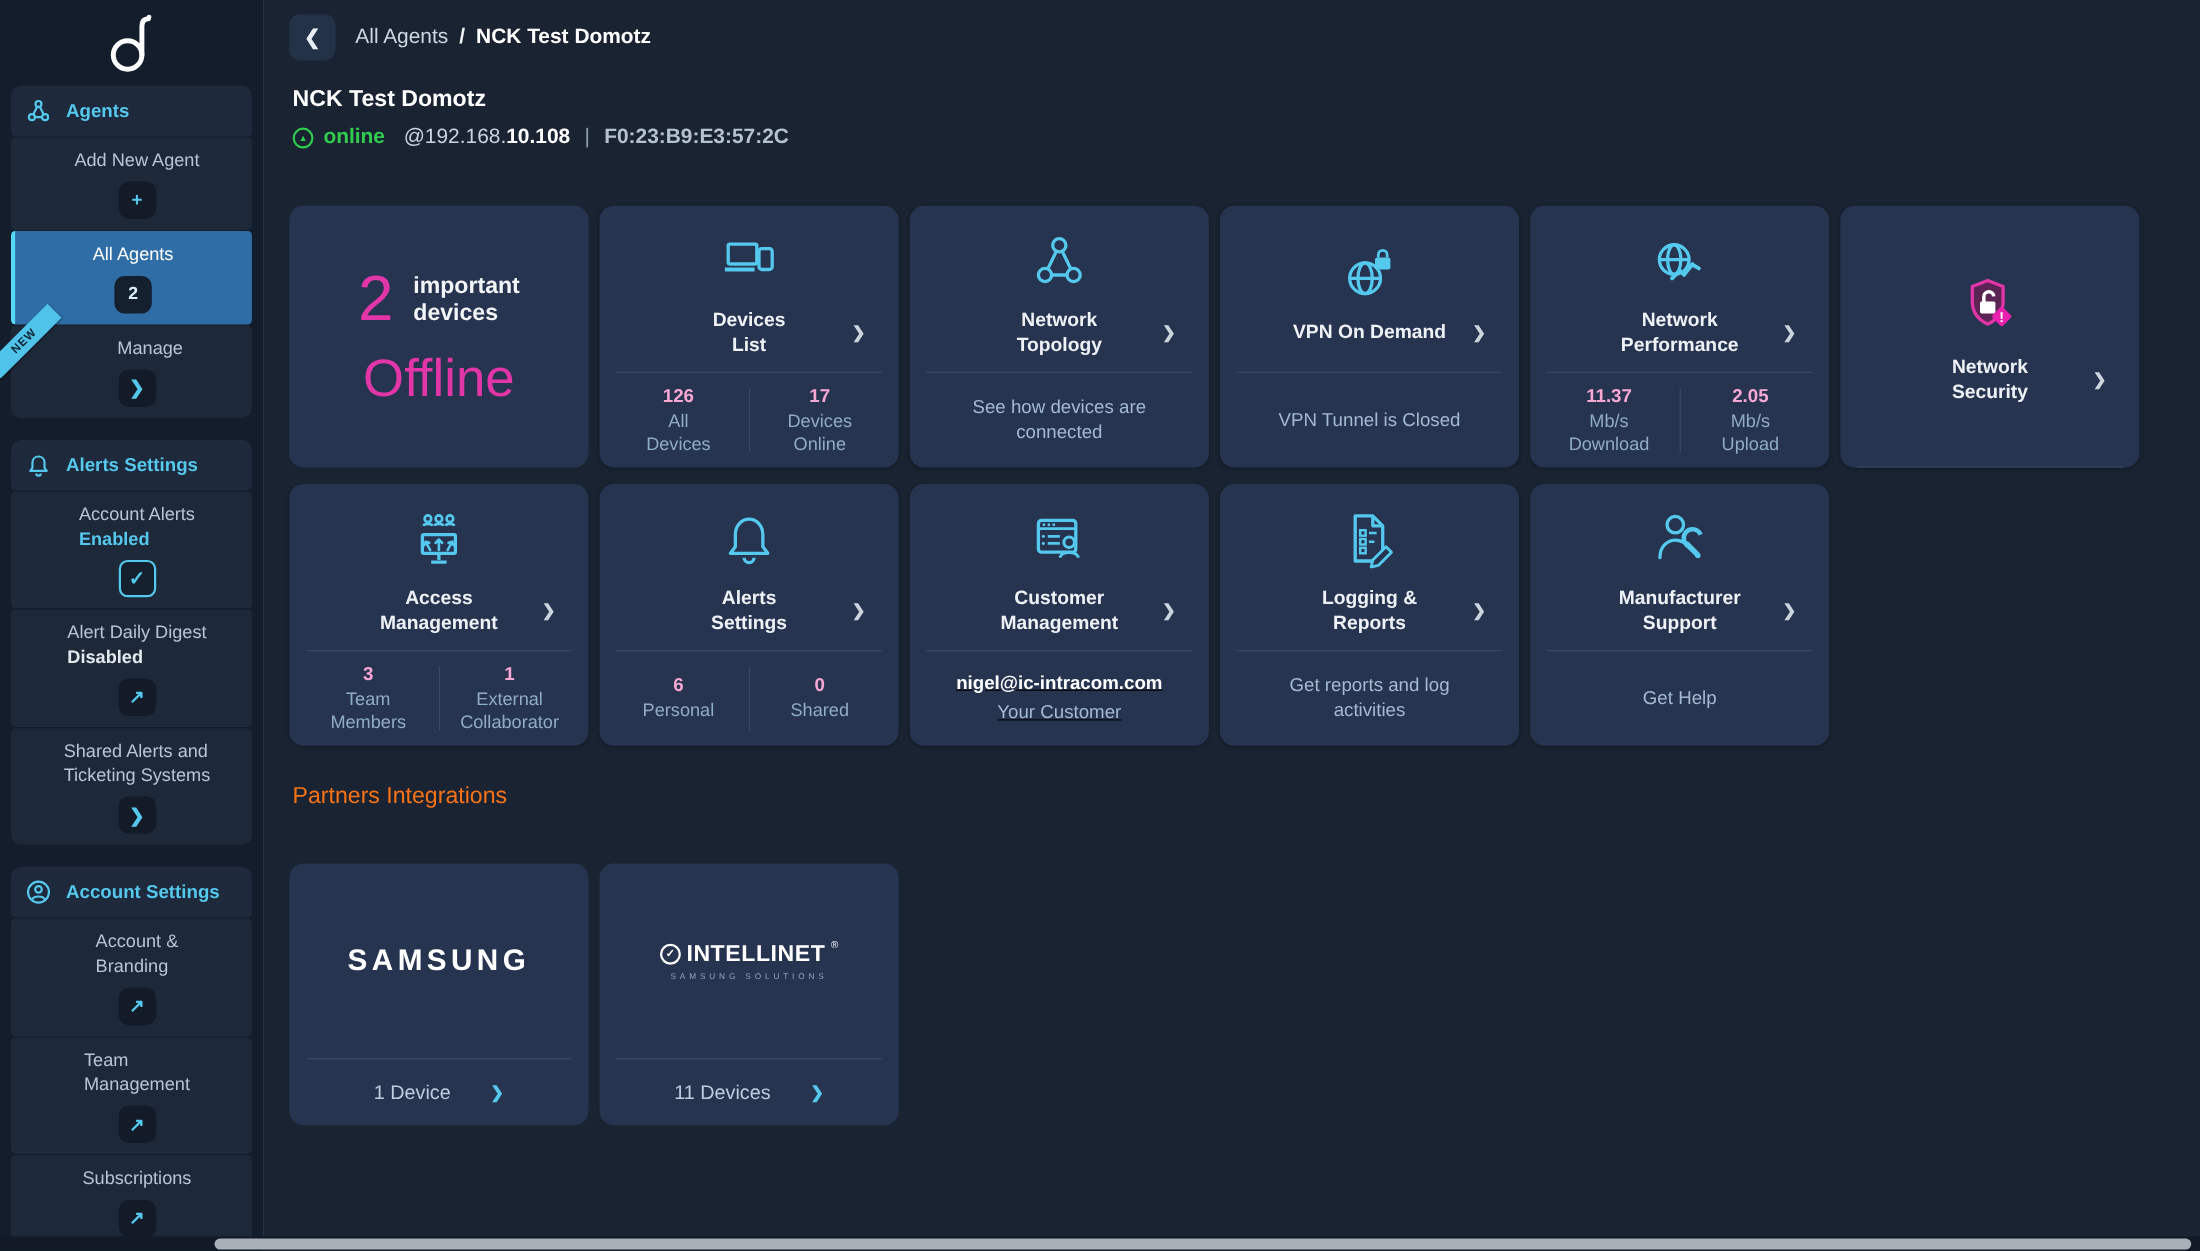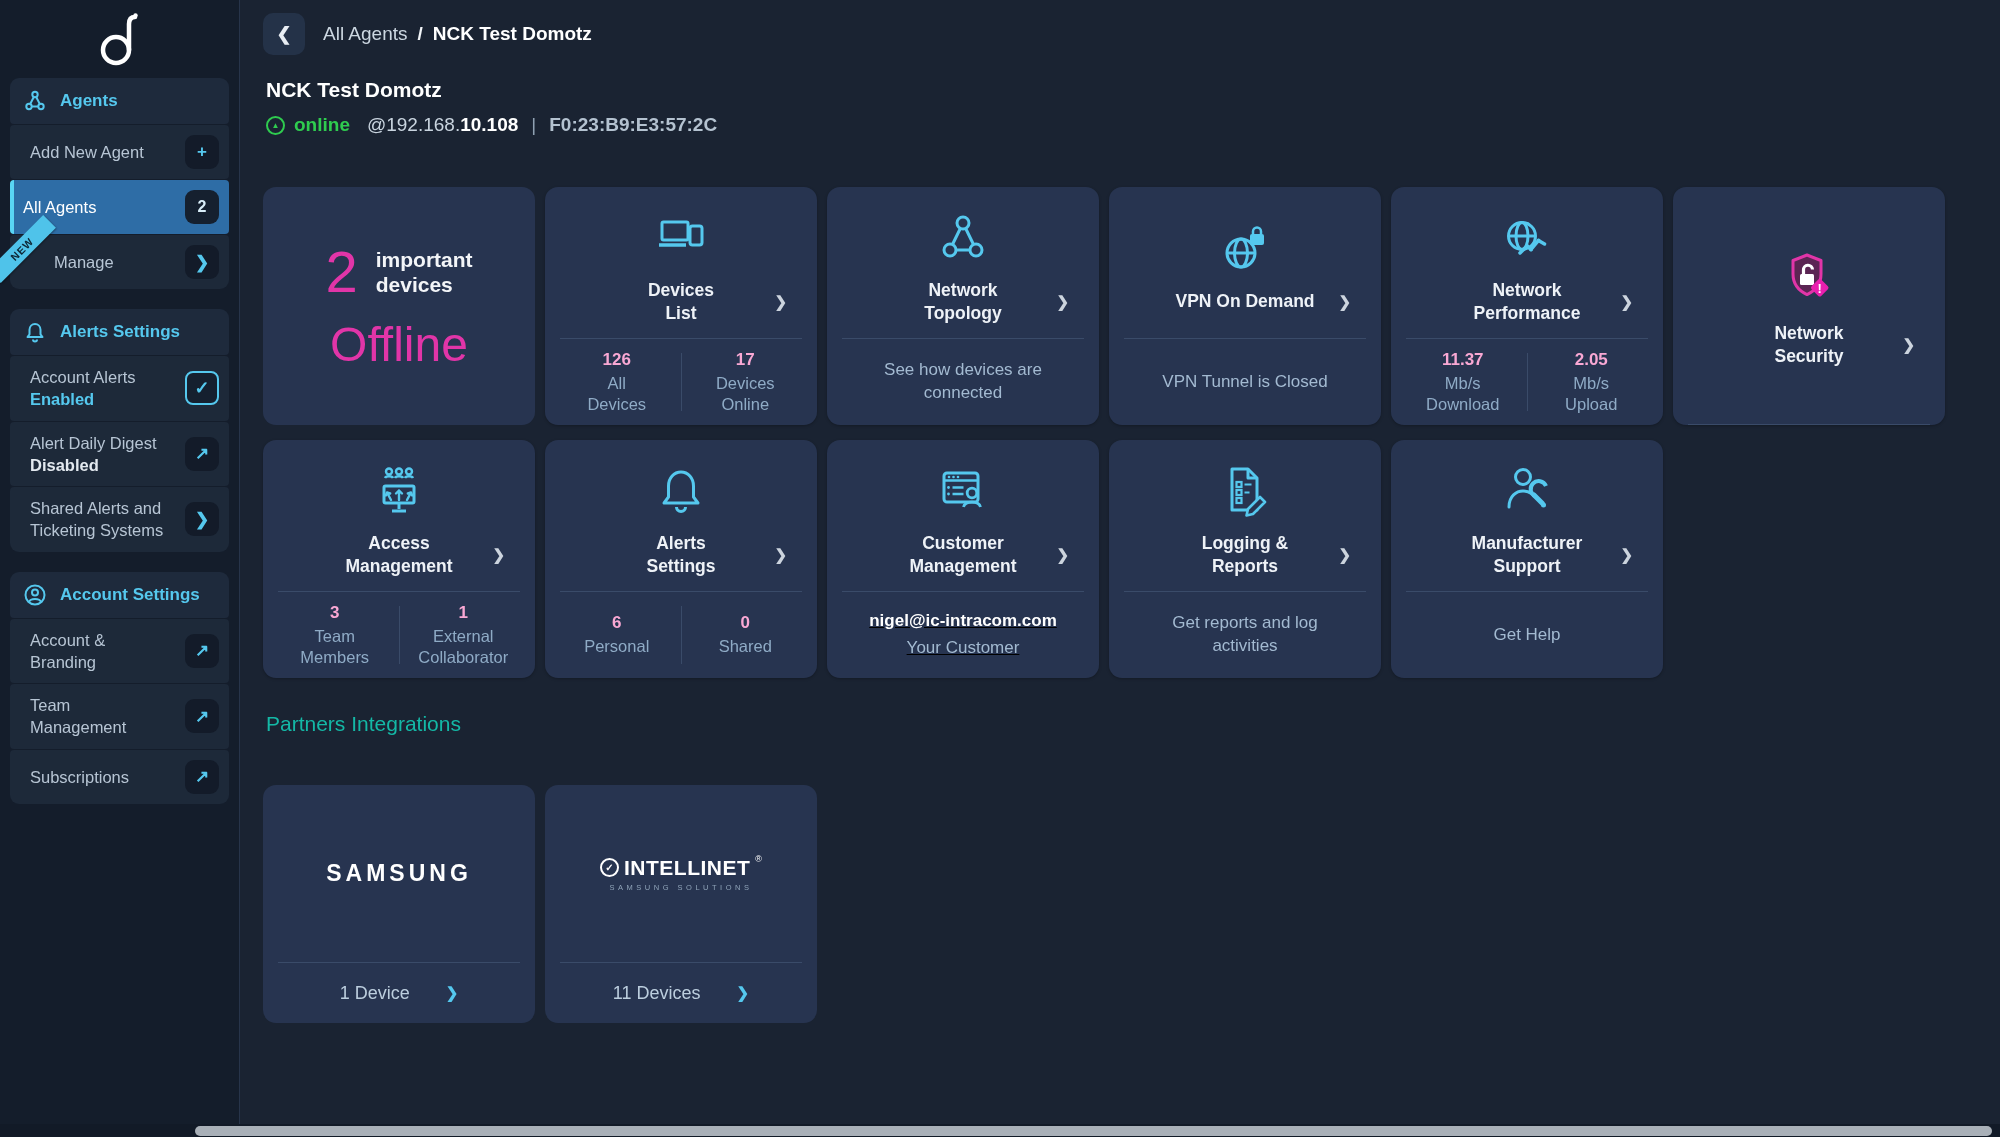--- a/index.html
+++ b/index.html
@@ -5,21 +5,21 @@
   * { box-sizing: border-box; margin: 0; padding: 0; }
   html,body { background:#0e1520; }
   body { font-family:"Liberation Sans", sans-serif; }
   .screen { position:relative; width:2000px; height:1137px; background:#1a2332; overflow:hidden; }
 
   
   .sidebar { position:absolute; left:0; top:0; width:240px; height:100%; background:#141d2b; border-right:1px solid #27344a; }
   .logo-wrap { height:78px; display:flex; align-items:center; justify-content:center; }
   .side-section { margin:0 10px 20px 10px; display:flex; flex-direction:column; gap:1px; border-radius:10px; position:relative; }
   .side-header { display:flex; align-items:center; gap:13px; padding:11px 13px; background:#1e2a3c; color:#55c8ee; font-weight:bold; font-size:17px; border-radius:9px 9px 4px 4px; }
-  .side-item { position:relative; display:flex; align-items:center; justify-content:space-between; gap:8px; padding:10px 10px 10px 20px; background:#1d2939; color:#b7c5d4; font-size:16.5px; border-radius:4px; min-height:50px; }
+  .side-item { position:relative; display:flex; align-items:center; justify-content:space-between; gap:8px; padding:10px 10px 10px 20px; background:#1d2939; color:#b7c5d4; font-size:16.5px; border-radius:4px; min-height:50px;flex-direction:column; }
   .side-item:last-child { border-radius:4px 4px 9px 9px; }
   .side-item .labels { white-space:pre-line; line-height:1.35; }
   .side-item .status { font-weight:bold; }
   .status-enabled { color:#55c8ee; }
   .status-disabled { color:#e3e9ef; }
   .side-item.active { background:#2e6da6; color:#ffffff; border-left:4px solid #59d5f5; padding-left:9px; }
   .action-btn { flex:none; width:34px; height:34px; border-radius:9px; background:#131b29; color:#55c8ee; display:flex; align-items:center; justify-content:center; font-size:17px; font-weight:bold; }
   .badge { flex:none; width:34px; height:34px; border-radius:9px; background:#15202f; color:#d9eef9; display:flex; align-items:center; justify-content:center; font-size:16px; font-weight:bold; }
   .checkbox { flex:none; width:34px; height:34px; border-radius:8px; background:#15202f; border:2px solid #55c8ee; color:#55c8ee; display:flex; align-items:center; justify-content:center; font-size:18px; font-weight:bold; }
   .ribbon { position:absolute; top:5px; left:-27px; width:78px; transform:rotate(-45deg); background:#4fc3ea; color:#0e2533; font-size:10.5px; font-weight:bold; letter-spacing:1px; text-align:center; padding:3px 0; z-index:3; box-shadow:0 1px 2px rgba(0,0,0,.4); }
@@ -62,25 +62,25 @@
   .one-line { max-width:none; white-space:nowrap; }
 
   
   .offline-card { background:#273450; border-radius:13px; display:flex; flex-direction:column; align-items:center; justify-content:center; gap:20px; }
   .offline-top { display:flex; align-items:center; justify-content:center; gap:18px; }
   .offline-count { color:#e135a8; font-size:58px; line-height:1; }
   .offline-label { color:#f3f5f8; font-weight:bold; font-size:21px; line-height:1.2; white-space:pre-line; }
   .offline-status { color:#e135a8; font-size:48px; line-height:1; }
 
   
-  .partners-heading { position:absolute; left:26px; top:712px; color:#14b8a6; font-size:21px; }
+  .partners-heading { position:absolute; left:26px; top:712px; color:#f97316; font-size:21px; }
   .partners-grid { position:absolute; left:23px; top:785px; display:grid; grid-template-columns:repeat(2,272px); grid-auto-rows:238px; gap:10px; }
   .partner-card { background:#273450; border-radius:13px; display:flex; flex-direction:column; }
   .partner-logo { flex:1; display:flex; flex-direction:column; align-items:center; justify-content:center; }
-  .samsung-text { color:#ffffff; font-weight:bold; font-size:23px; letter-spacing:4px; }
+  .samsung-text { color:#ffffff; font-weight:bold; font-size:27px; letter-spacing:4px; }
   .intellinet-row { display:flex; align-items:flex-start; gap:5px; }
   .intellinet-circle { width:19px; height:19px; margin-top:2px; border-radius:50%; border:2.5px solid #ffffff; color:#ffffff; display:flex; align-items:center; justify-content:center; font-size:10px; font-weight:bold; }
   .intellinet-text { color:#ffffff; font-weight:bold; font-size:21px; letter-spacing:.5px; }
   .intellinet-reg { color:#ffffff; font-size:9px; margin-top:-2px; }
   .intellinet-sub { color:#8fa3b8; font-size:7.5px; letter-spacing:3.5px; margin-top:3px; }
   .partner-bottom { height:60px; display:flex; align-items:center; justify-content:center; gap:36px; }
   .partner-count { color:#bccede; font-size:18px; }
   .partner-chevron { color:#55c8ee; font-size:15px; font-weight:bold; }
 
   

